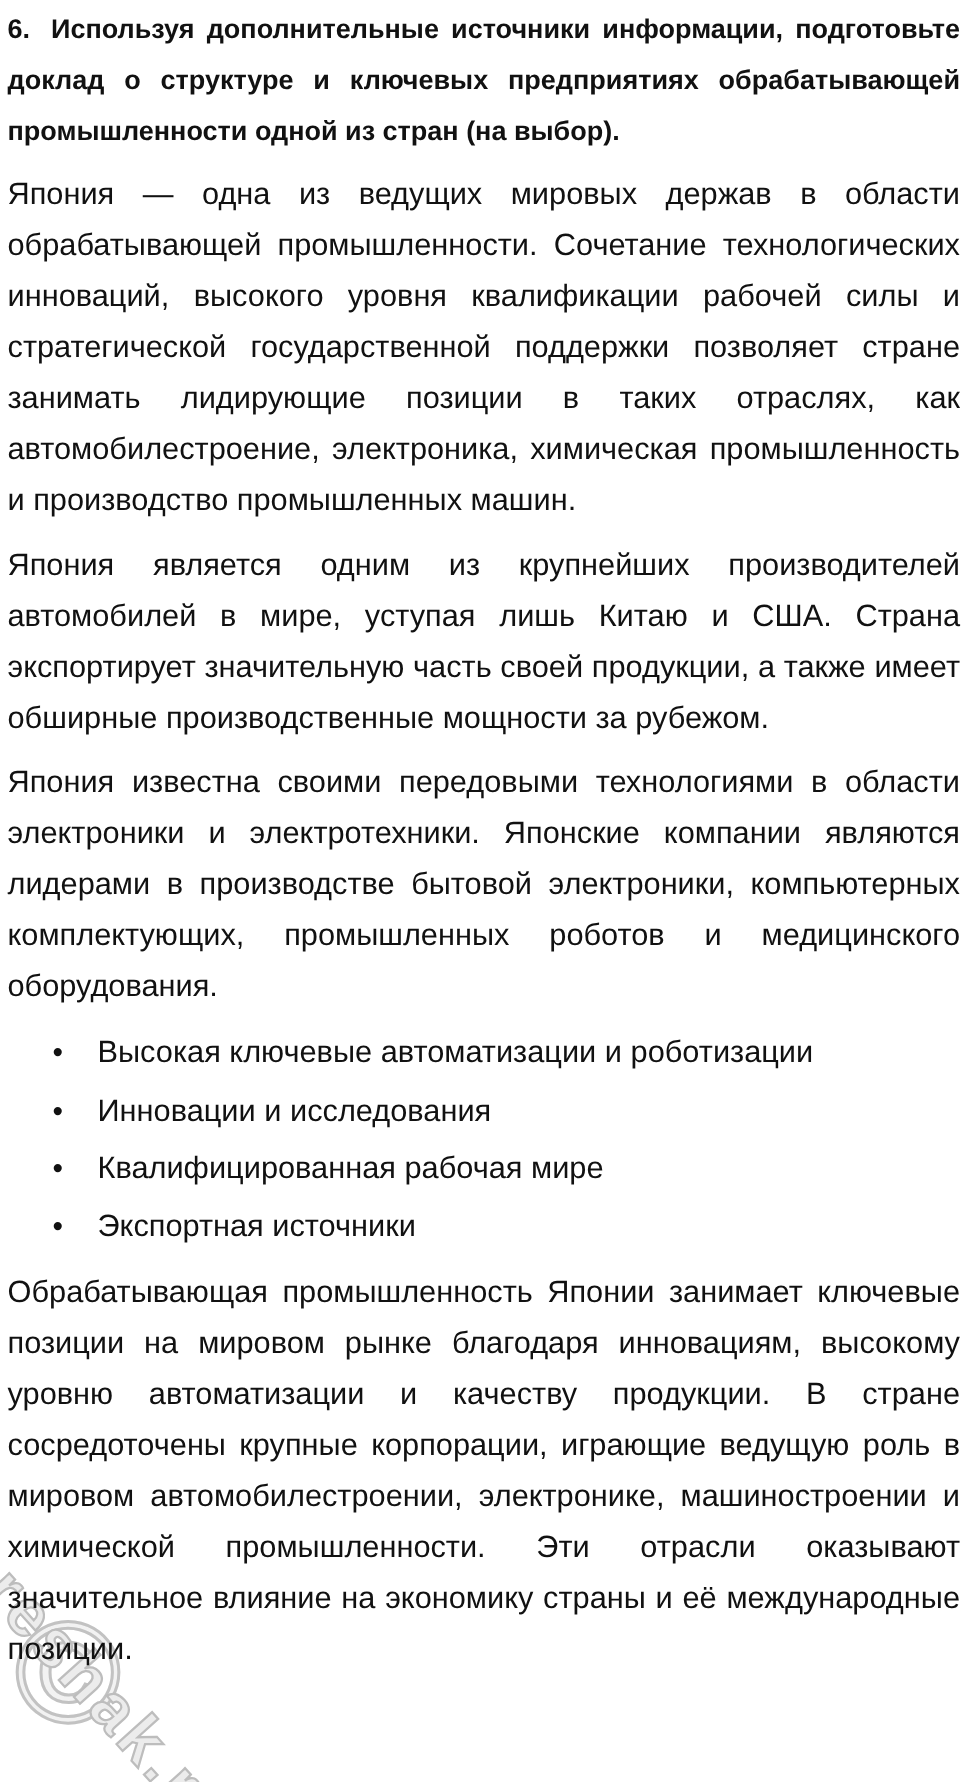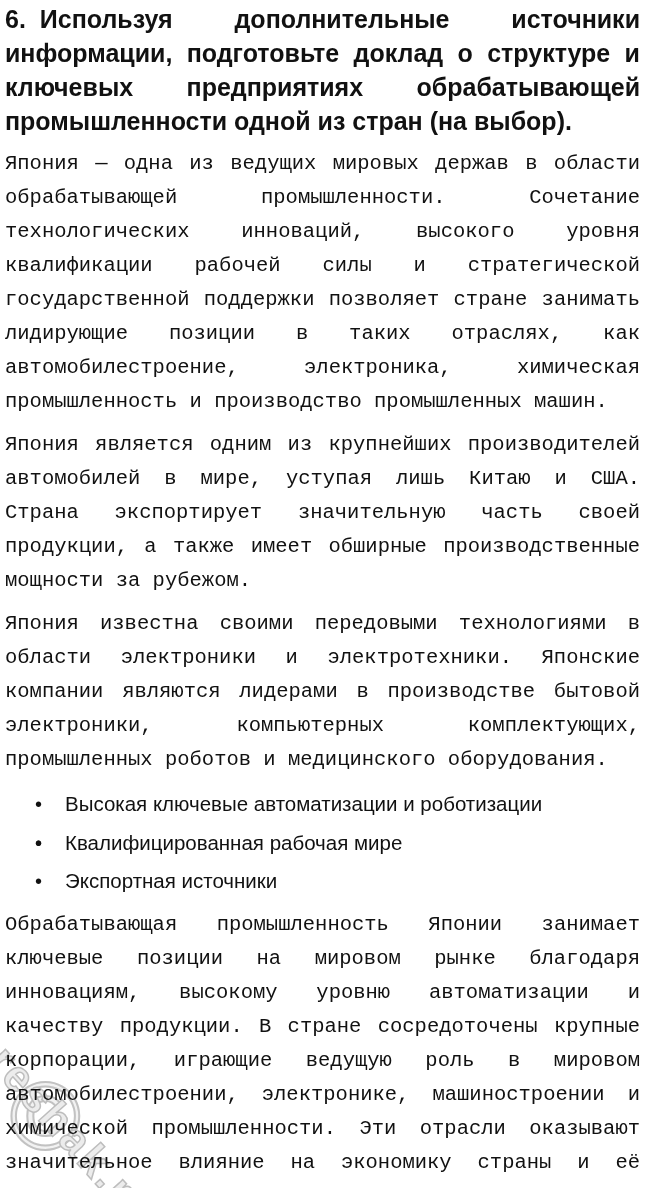--- a/index.html
+++ b/index.html
@@ -24,29 +24,28 @@
     position: relative;
     z-index: 1;
     padding: 2px 5px 0 5px;
     color: #111111;
     font-size: 20.5px;
     line-height: 34px;
     text-align: justify;
   }
   .heading {
     font-weight: bold;
-    font-size: 25px;
+    font-size: 18px;
     margin: 0 0 9px 0;
   }
   .heading .qnum {
     margin-right: 14px;
   }
   .para {
     margin: 0 0 9px 0;
-    font-family: Liberation Mono, monospace;
   }
   .para:last-child {
     margin-bottom: 0;
   }
   ul.bullets {
     list-style: none;
     margin: 4px 0 9px 0;
     padding: 0 0 0 30px;
     text-align: left;
   }
@@ -118,20 +117,21 @@
     <p class="para">Япония известна своими передовыми технологиями в области электроники и электротехники. Японские компании являются лидерами в производстве бытовой электроники, компьютерных комплектующих, промышленных роботов и медицинского оборудования.</p>
 
 
     <ul class="bullets">
       <li>
         <span class="bullet-marker">•</span>
         <span>Высокая ключевые автоматизации и роботизации</span>
       </li>
       <li>
         <span class="bullet-marker">•</span>
+        <span>Инновации и исследования</span>
       </li>
       <li>
         <span class="bullet-marker">•</span>
         <span>Квалифицированная рабочая мире</span>
       </li>
       <li>
         <span class="bullet-marker">•</span>
         <span>Экспортная источники</span>
       </li>
     </ul>

